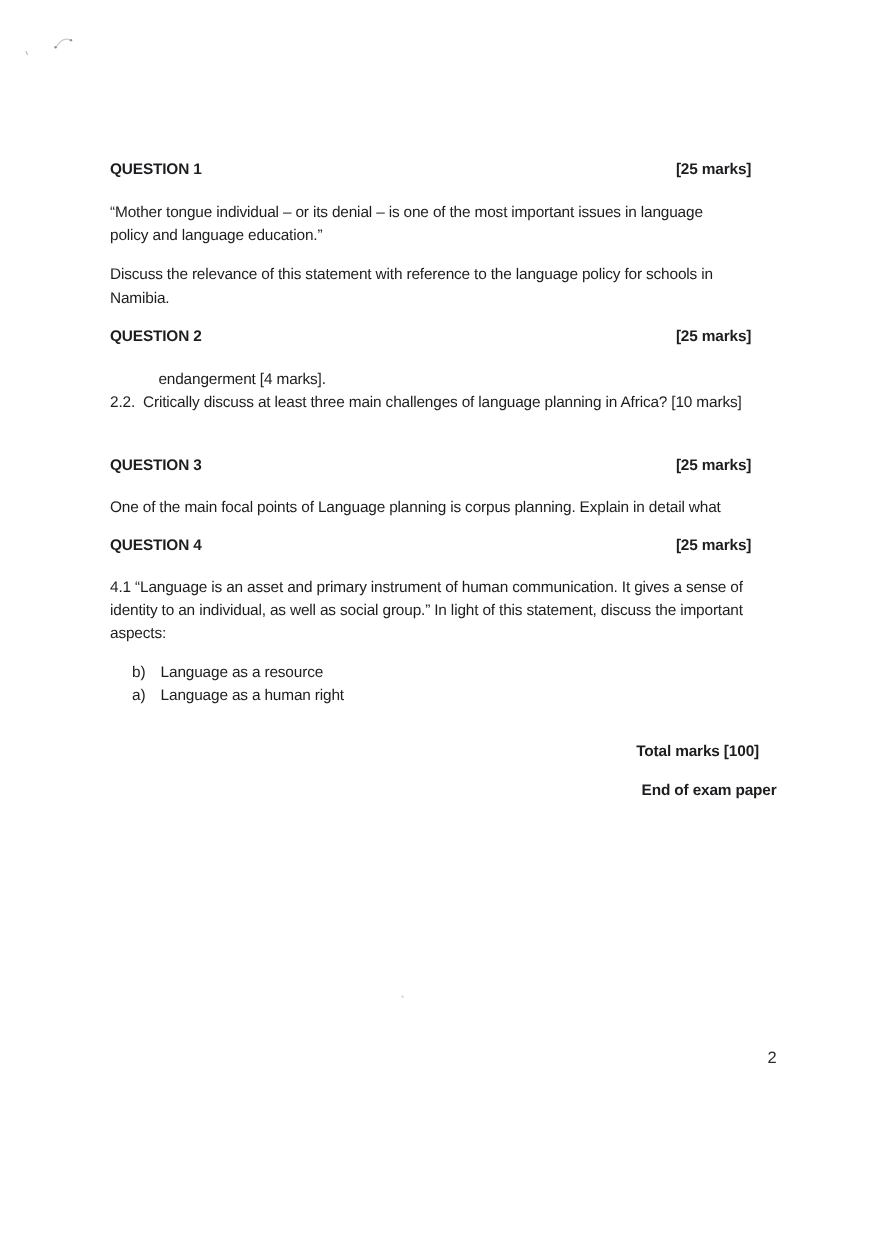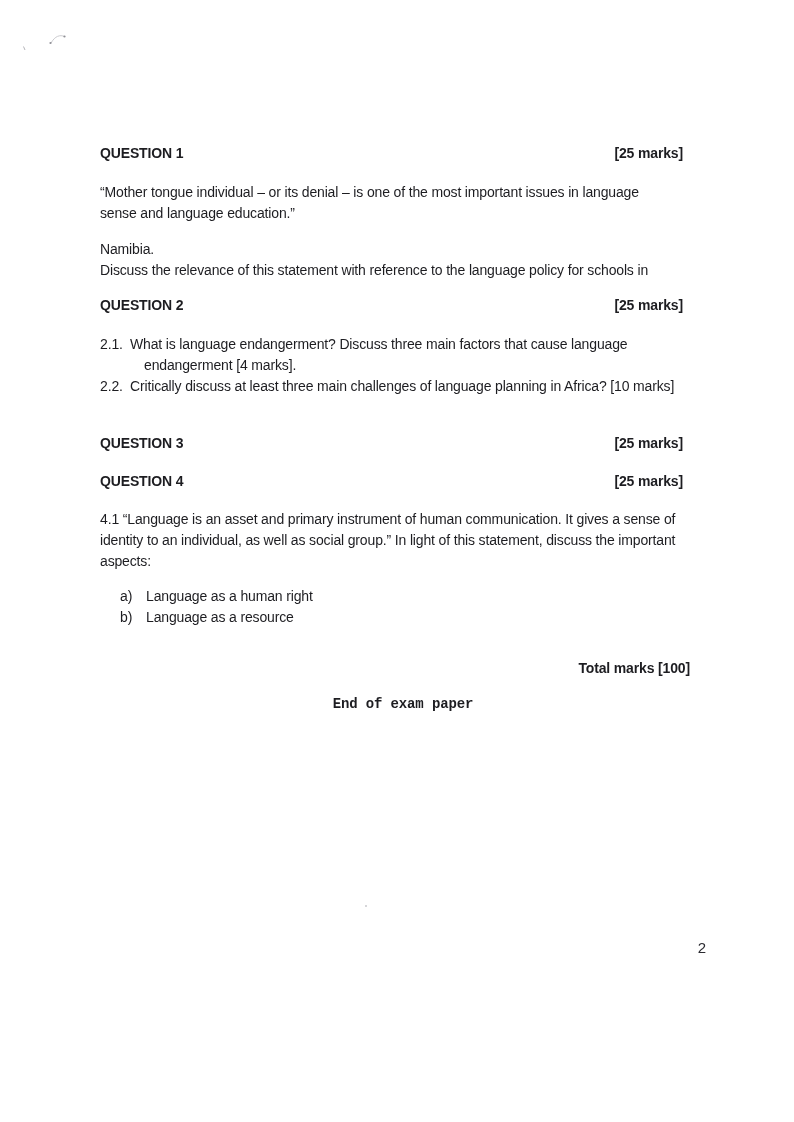--- a/index.html
+++ b/index.html
@@ -66,23 +66,22 @@
   .alpha-label {
     display: inline-block;
     width: 26px;
   }
   .total-marks {
     text-align: right;
     font-weight: bold;
     padding-right: 16px;
   }
   .end-note {
-    text-align: center;
+    text-align: right;
     font-weight: bold;
-    font-family: Liberation Mono, monospace;
   }
   .page-number {
     margin-top: 222px;
     text-align: right;
     color: #2b2b31;
     letter-spacing: 0;
     font-size: 15px;
   }
 </style>
 </head>
@@ -101,72 +100,70 @@
 
   <main class="content">
 
     <div class="q-heading">
       <span class="qtitle">QUESTION 1</span>
       <span class="qmarks">[25 marks]</span>
     </div>
 
     <div class="para m18">
       <span class="line">“Mother tongue individual – or its denial – is one of the most important issues in language</span>
-      <span class="line">sense and language education.”</span>
+      <span class="line">policy and language education.”</span>
     </div>
 
     <div class="para m15">
+      <span class="line">Discuss the relevance of this statement with reference to the language policy for schools in</span>
       <span class="line">Namibia.</span>
-      <span class="line">Discuss the relevance of this statement with reference to the language policy for schools in</span>
     </div>
 
     <div class="q-heading m14">
       <span class="qtitle">QUESTION 2</span>
       <span class="qmarks">[25 marks]</span>
     </div>
 
     <div class="numbered-items m18">
       <div class="numbered-item">
-        <div class="item-line">
-          <span class="item-num">2.1.</span><span>What is language endangerment? Discuss three main factors that cause language</span>
-        </div>
         <div class="item-line item-cont">endangerment [4 marks].</div>
       </div>
       <div class="numbered-item">
         <div class="item-line">
           <span class="item-num">2.2.</span><span>Critically discuss at least three main challenges of language planning in Africa? [10 marks]</span>
         </div>
       </div>
     </div>
 
     <div class="q-heading m36">
       <span class="qtitle">QUESTION 3</span>
       <span class="qmarks">[25 marks]</span>
     </div>
 
     <div class="para m17">
+      <span class="line">One of the main focal points of Language planning is corpus planning. Explain in detail what</span>
     </div>
 
     <div class="q-heading m14">
       <span class="qtitle">QUESTION 4</span>
       <span class="qmarks">[25 marks]</span>
     </div>
 
     <div class="para m17">
       <span class="line">4.1 “Language is an asset and primary instrument of human communication. It gives a sense of</span>
       <span class="line">identity to an individual, as well as social group.” In light of this statement, discuss the important</span>
       <span class="line">aspects:</span>
     </div>
 
     <div class="alpha-list m14">
       <div class="alpha-item">
-        <span class="alpha-label">a)</span><span>Language as a human right</span>
+        <span class="alpha-label">b)</span><span>Language as a resource</span>
       </div>
       <div class="alpha-item">
-        <span class="alpha-label">b)</span><span>Language as a resource</span>
+        <span class="alpha-label">a)</span><span>Language as a human right</span>
       </div>
     </div>
 
     <div class="total-marks m30">Total marks [100]</div>
 
     <div class="end-note m15">End of exam paper</div>
 
     <div class="page-number">2</div>
 
   </main>

